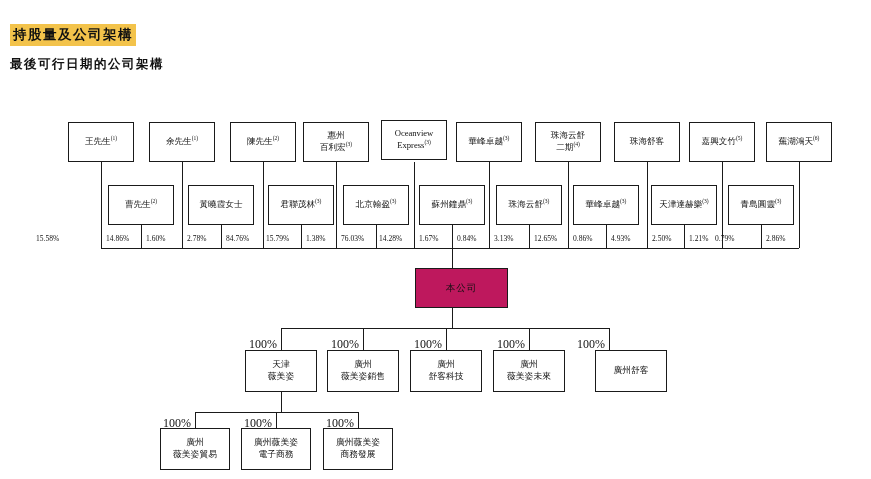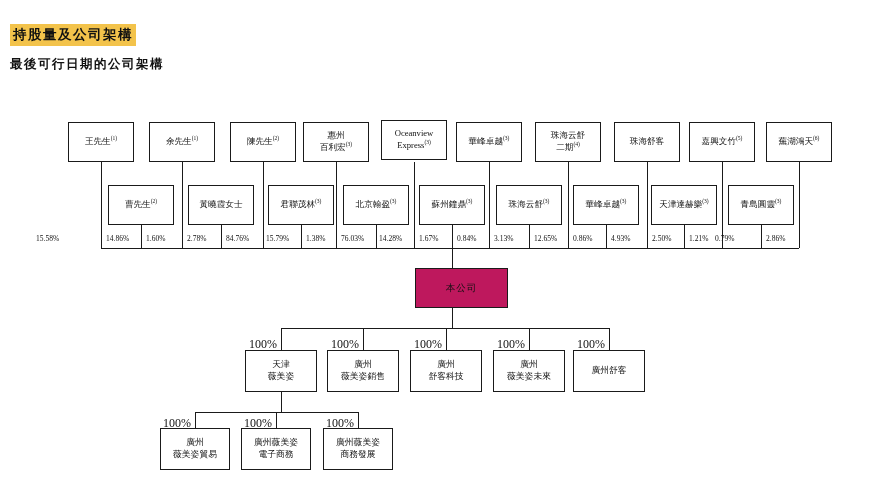--- a/index.html
+++ b/index.html
@@ -139,21 +139,21 @@
 薇美姿銷售</span>
     </div>
   <div class="sub-box" style="left:410px;top:350px">
       <span class="lbl">廣州
 舒客科技</span>
     </div>
   <div class="sub-box" style="left:493px;top:350px">
       <span class="lbl">廣州
 薇美姿未來</span>
     </div>
-  <div class="sub-box" style="left:573px;top:350px">
+  <div class="sub-box" style="left:595px;top:350px">
       <span class="lbl">廣州舒客</span>
     </div>
 
   <span class="pct100" style="left:155px;top:416px">100%</span>
   <span class="pct100" style="left:236px;top:416px">100%</span>
   <span class="pct100" style="left:318px;top:416px">100%</span>
 
   <div class="sub-box2" style="left:160px;top:428px">
       <span class="lbl">廣州
 薇美姿貿易</span>

